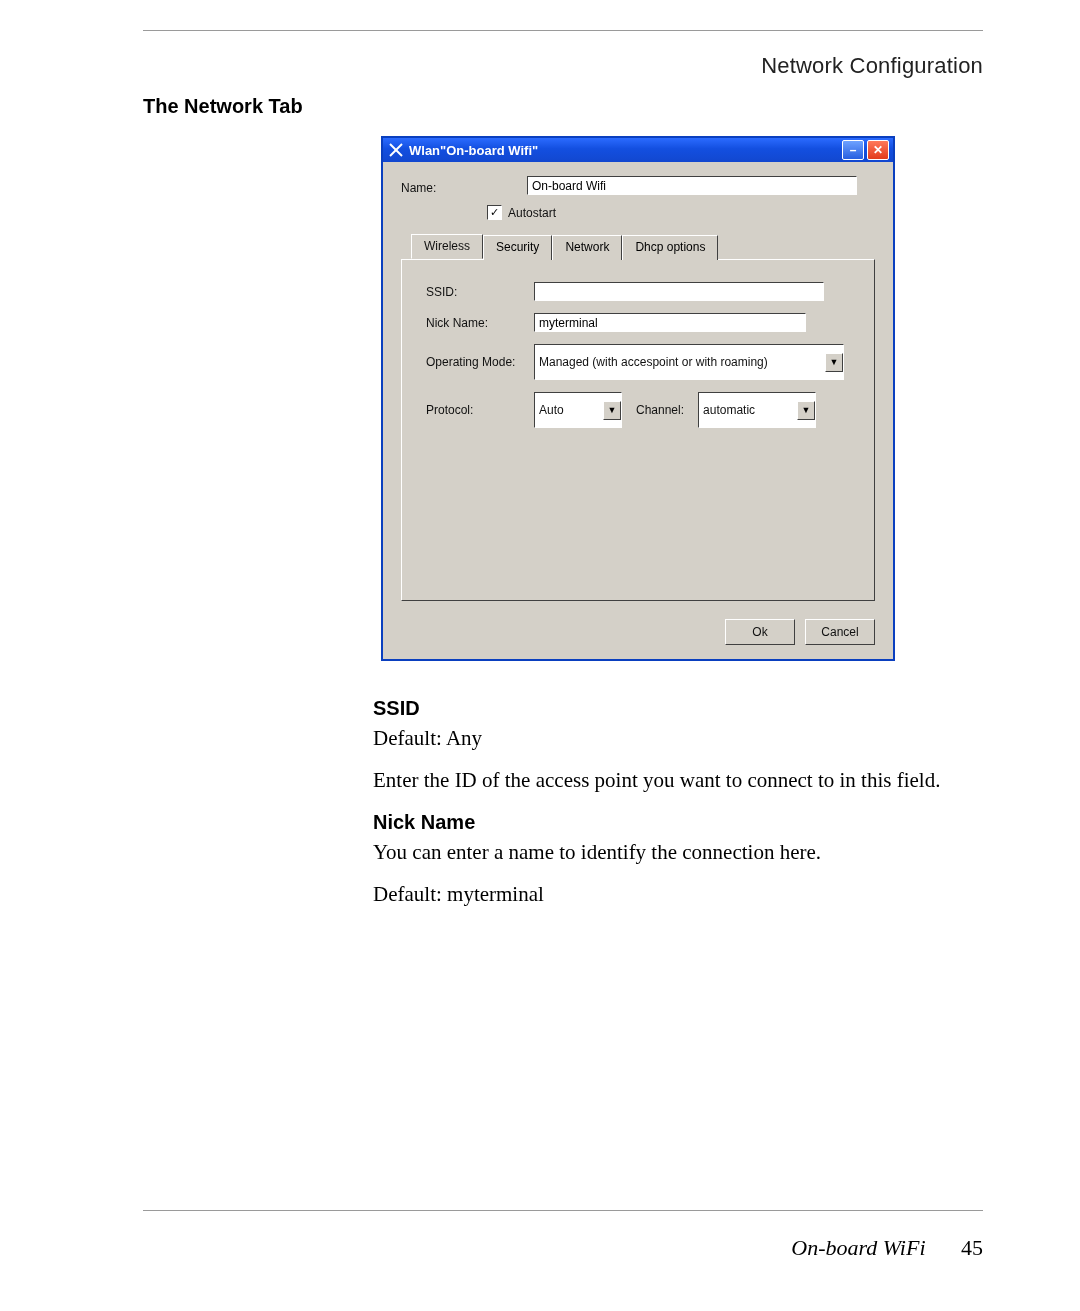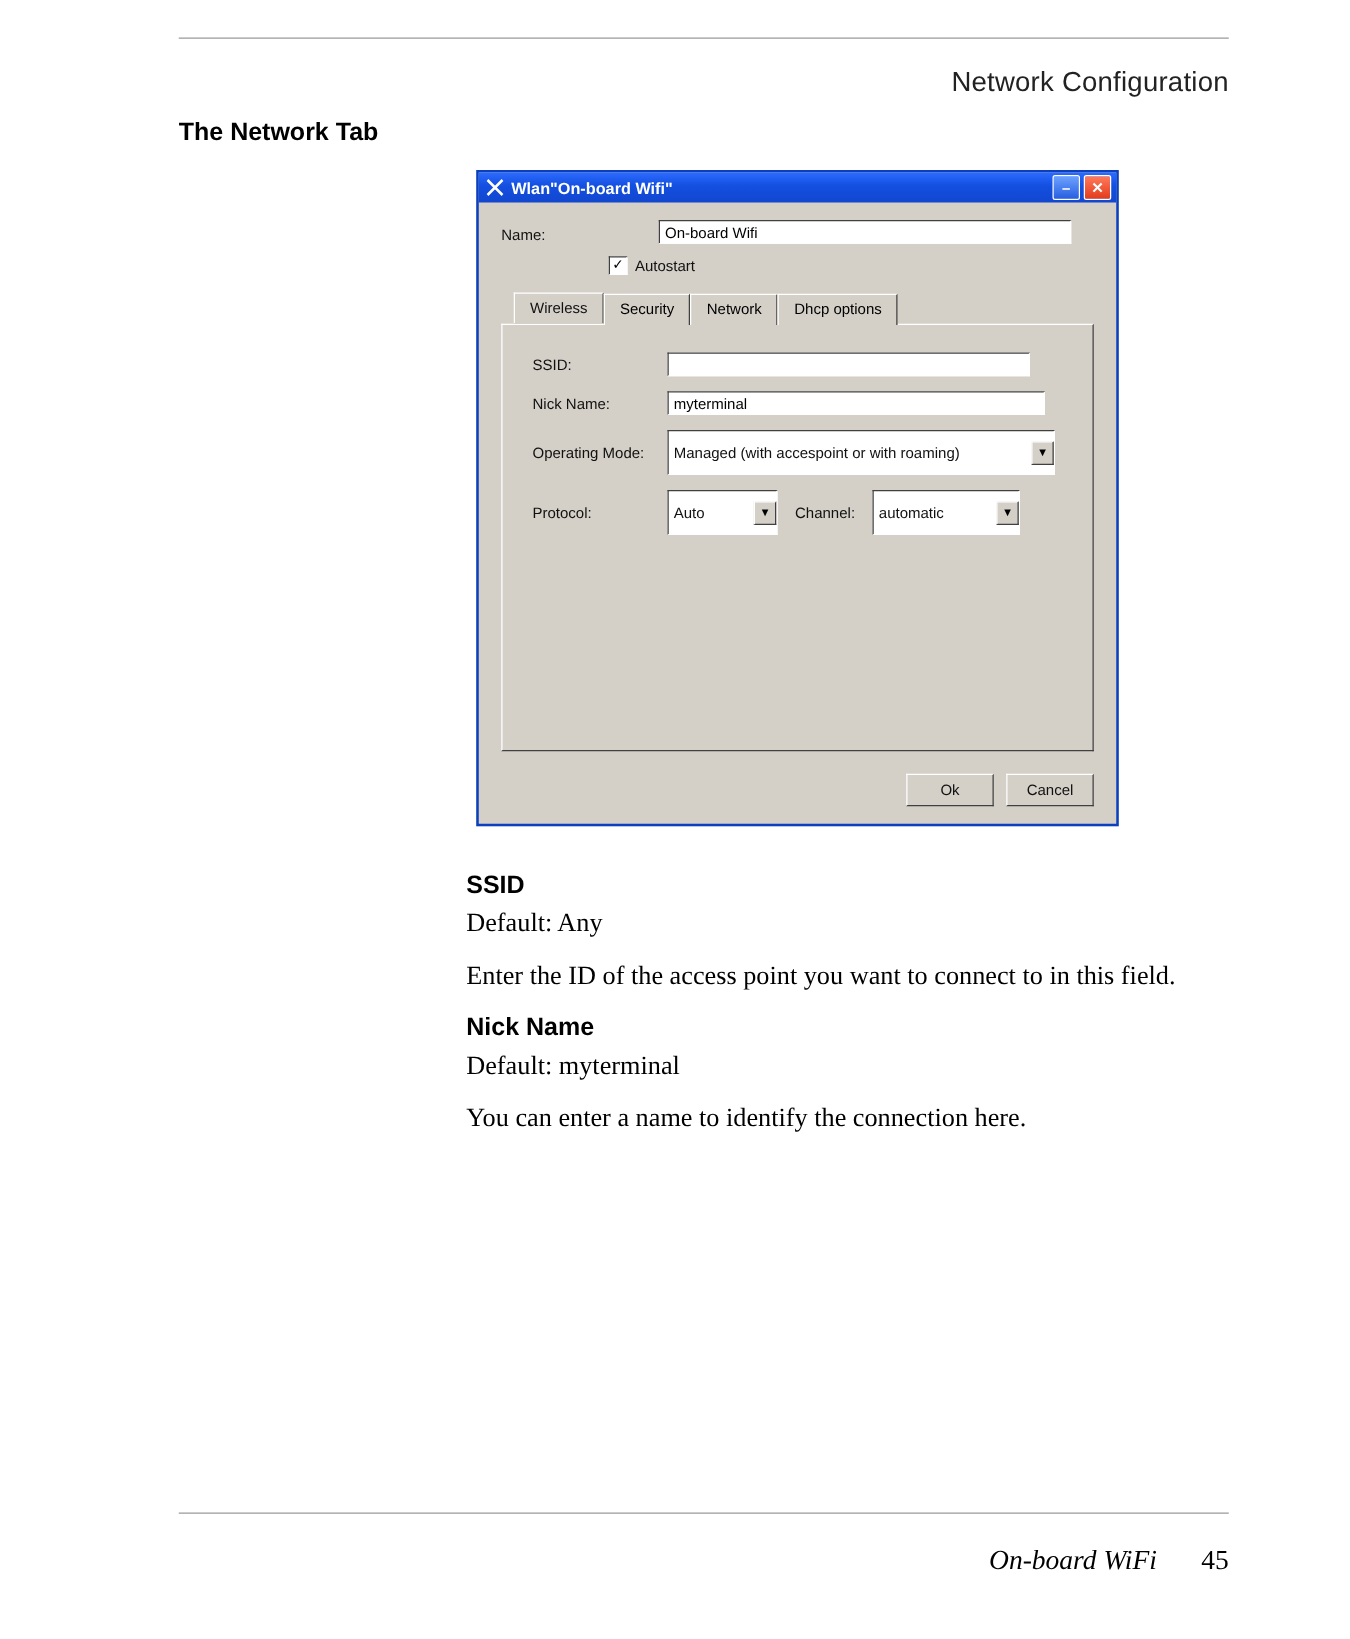--- a/index.html
+++ b/index.html
@@ -293,21 +293,21 @@
             <div class="tab-label inactive">Network</div>
             <div class="tab-label inactive">Dhcp options</div>
           </div>
           <div class="tab-panel">
             <div class="form-row">
               <span class="flbl">SSID:</span>
               <input class="textbox" style="width: 290px; flex: 0 0 auto;" value="">
             </div>
             <div class="form-row">
               <span class="flbl">Nick Name:</span>
-              <input class="textbox" style="width: 302px; flex: 0 0 auto;" value="myterminal">
+              <input class="textbox" style="width: 272px; flex: 0 0 auto;" value="myterminal">
             </div>
             <div class="form-row">
               <span class="flbl">Operating Mode:</span>
               <div class="select" style="width:310px">
                 <span class="sval">Managed (with accespoint or with roaming)</span>
                 <span class="sbtn">▼</span>
               </div>
             </div>
             <div class="form-row">
               <span class="flbl">Protocol:</span>
@@ -332,22 +332,22 @@
       </div>
     </div>
   </div>
 
   <div class="body-col">
     <div class="subhead">SSID</div>
     <div class="para">Default: Any</div>
     <div class="para">Enter the ID of the access point you want to connect to in this field.</div>
 
     <div class="subhead">Nick Name</div>
+    <div class="para">You can enter a name to identify the connection here.</div>
     <div class="para">Default: myterminal</div>
-    <div class="para">You can enter a name to identify the connection here.</div>
   </div>
 
   <div class="bottom-rule"></div>
   <div class="footer">
     <span class="sec">On-board WiFi</span>
     <span>45</span>
   </div>
 </div>
 
 </body></html>

